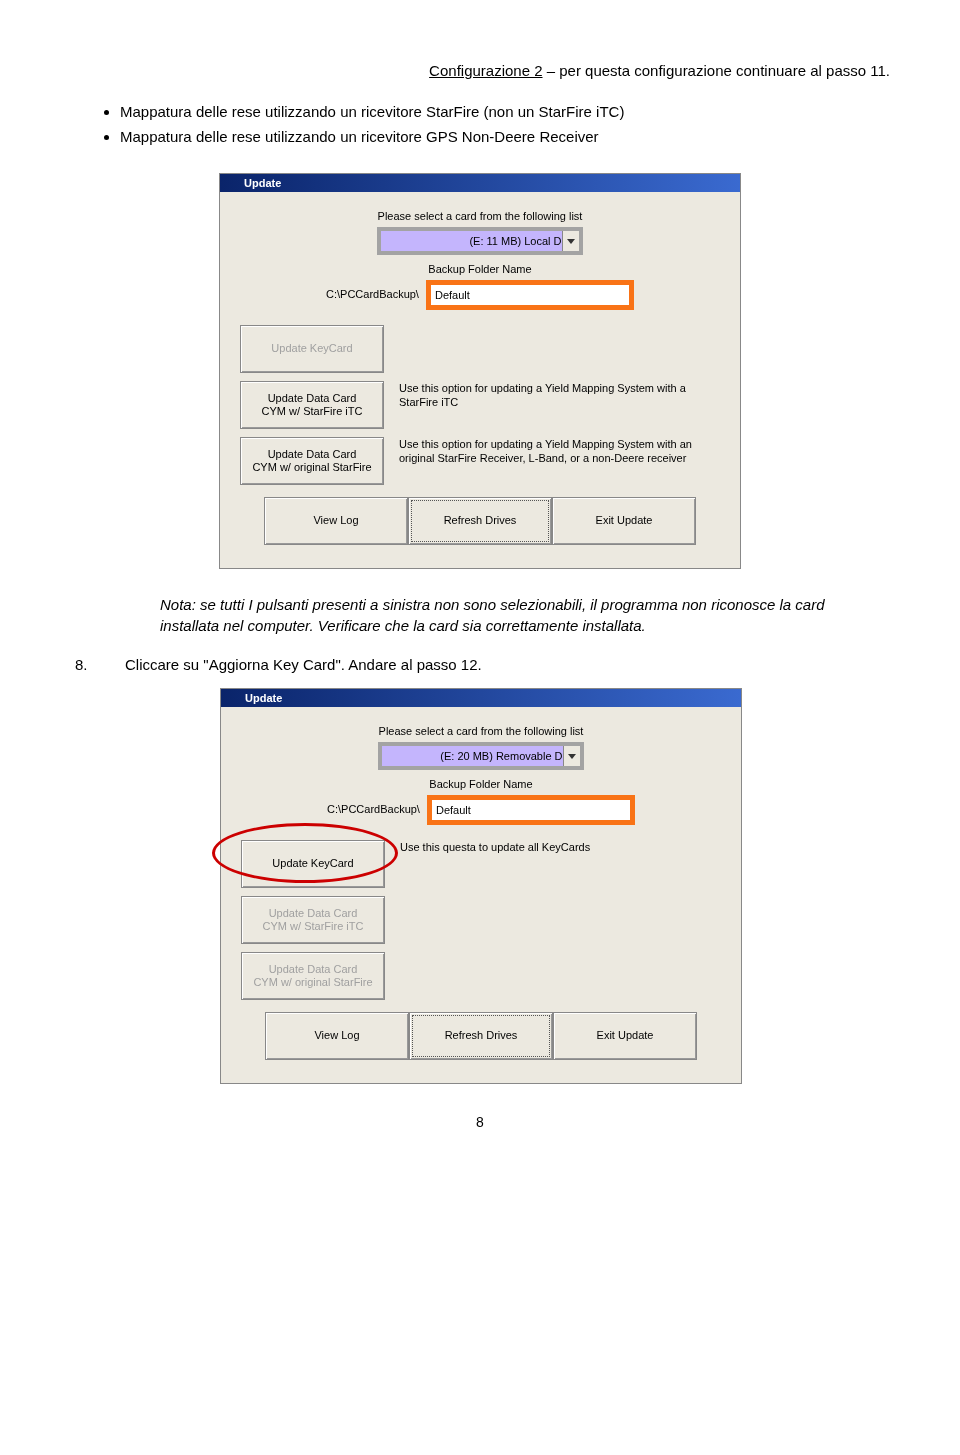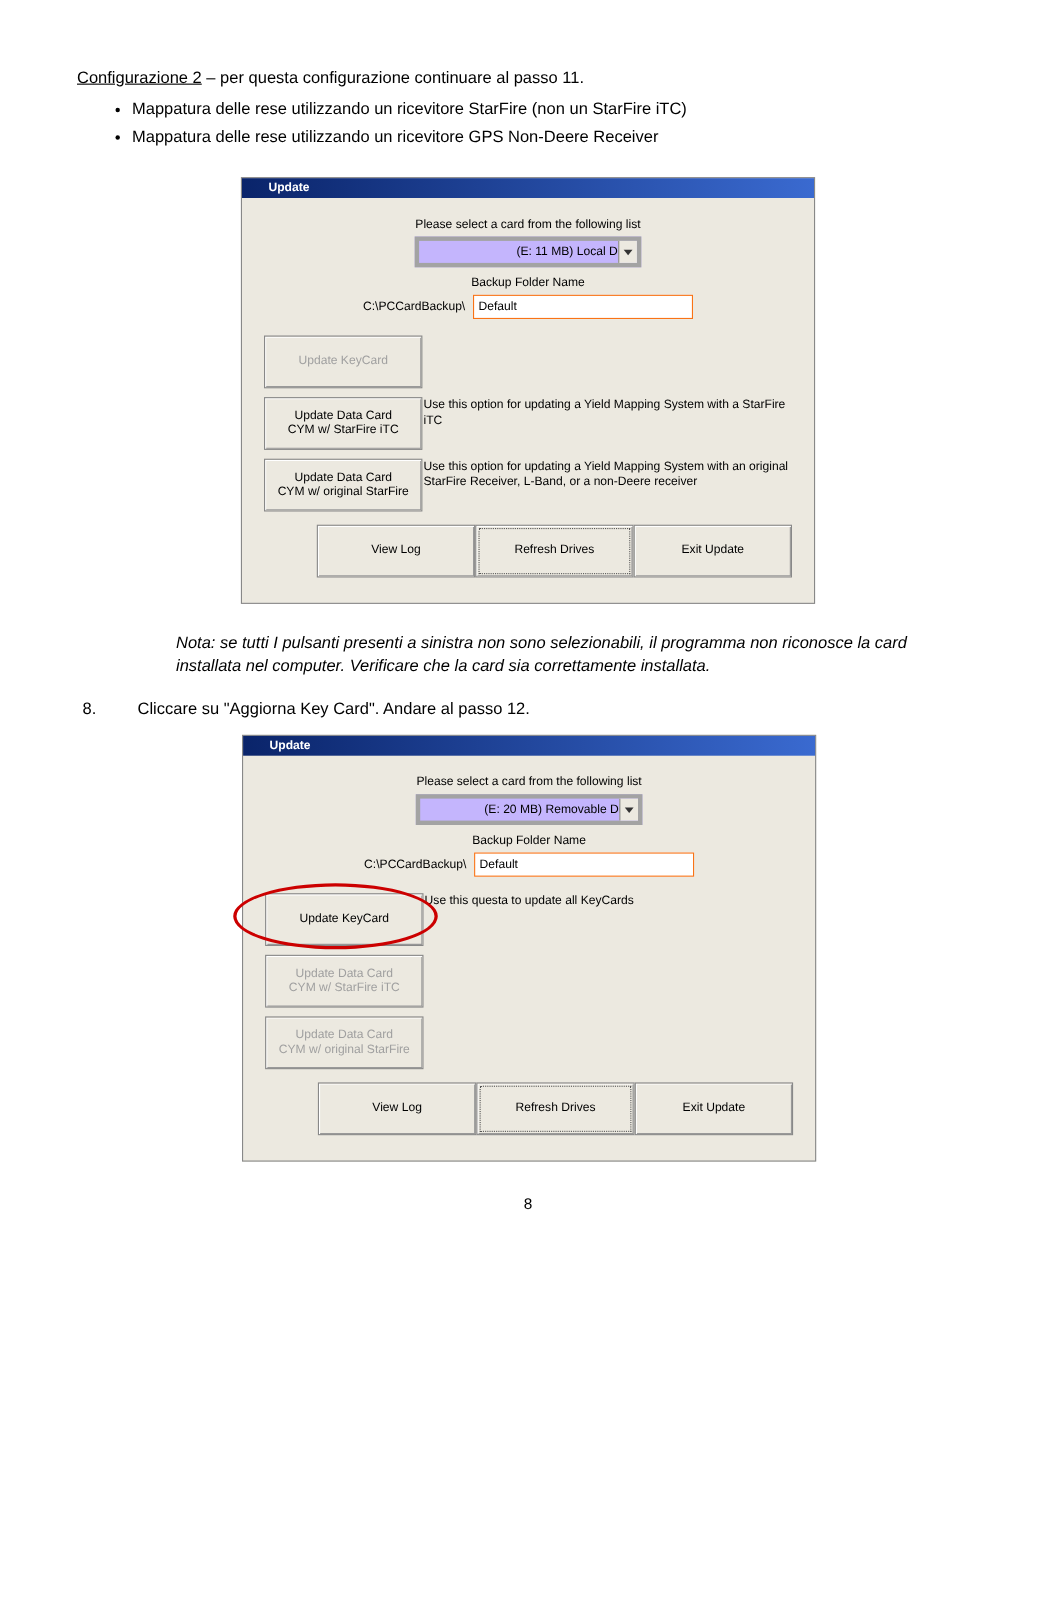--- a/index.html
+++ b/index.html
@@ -6,22 +6,23 @@
     margin: 0;
     padding: 60px 70px 40px 70px;
     font-family: Verdana, Arial, sans-serif;
     font-size: 15px;
     color: #000;
     background: #fff;
     width: 960px;
     box-sizing: border-box;
   }
   .config-line {
-    margin-bottom: 8px;
+    margin-bottom: 20px;
     line-height: 1.4;
+    text-align: right;
   }
   .config-line .underline { text-decoration: underline; }
   ul.bullets {
     margin: 0 0 25px 50px;
     padding: 0;
     list-style: disc;
     line-height: 1.5;
   }
   ul.bullets li { margin-bottom: 2px; }
 
@@ -71,53 +72,53 @@
   }
   .caret-shape {
     width: 0; height: 0;
     border-left: 4px solid transparent;
     border-right: 4px solid transparent;
     border-top: 5px solid #333;
   }
   .textbox {
     display: inline-block;
     background: #fff;
-    border: 1px solid #f97316;
+    border: 5px solid #f97316;
     padding: 2px 4px;
     height: 16px;
     line-height: 16px;
     width: 190px;
     text-align: left;
     vertical-align: middle;
   }
   .btn-row {
     display: flex;
     align-items: flex-start;
     margin: 8px 0;
   }
-  .btn-row.bottom { justify-content: flex-end; margin-top: 12px; }
+  .btn-row.bottom { justify-content: center; margin-top: 12px; }
   .dbtn {
     width: 130px;
     height: 34px;
     background: #ece9e0;
     border: 1px solid #888;
     box-shadow: inset 1px 1px 0 #fff, inset -1px -1px 0 #999;
     display: flex;
     align-items: center;
     justify-content: center;
     text-align: center;
     padding: 6px;
     line-height: 1.2;
     font-size: 11px;
   }
   .dbtn.disabled { color: #a0a0a0; }
   .dbtn.focused { outline: 1px dotted #555; outline-offset: -4px; }
   .opt-desc {
     flex: 1;
-    margin-left: 1px;
+    margin-left: 15px;
     line-height: 1.3;
     font-size: 11px;
   }
   .ellipse {
     position: absolute;
     border: 3px solid #c00;
     border-radius: 50%;
     pointer-events: none;
   }
 

